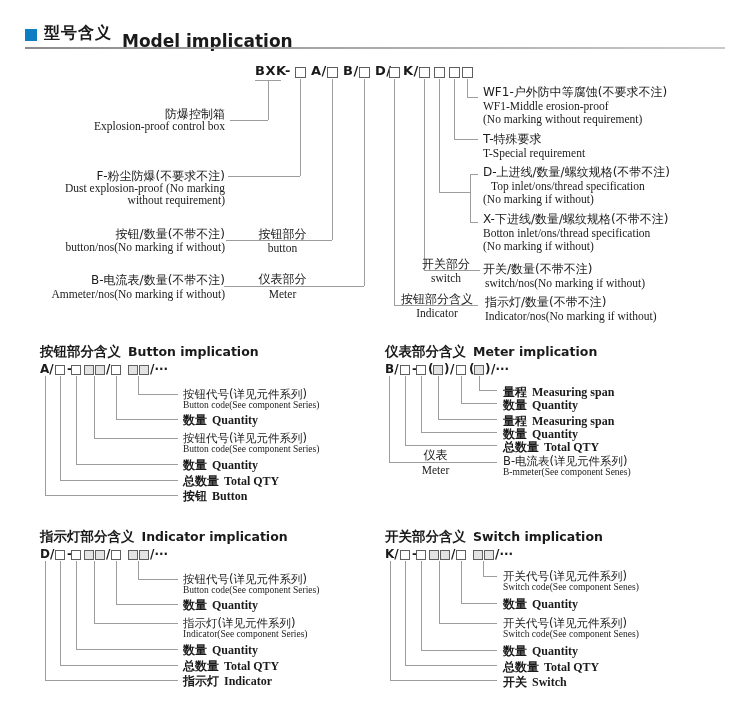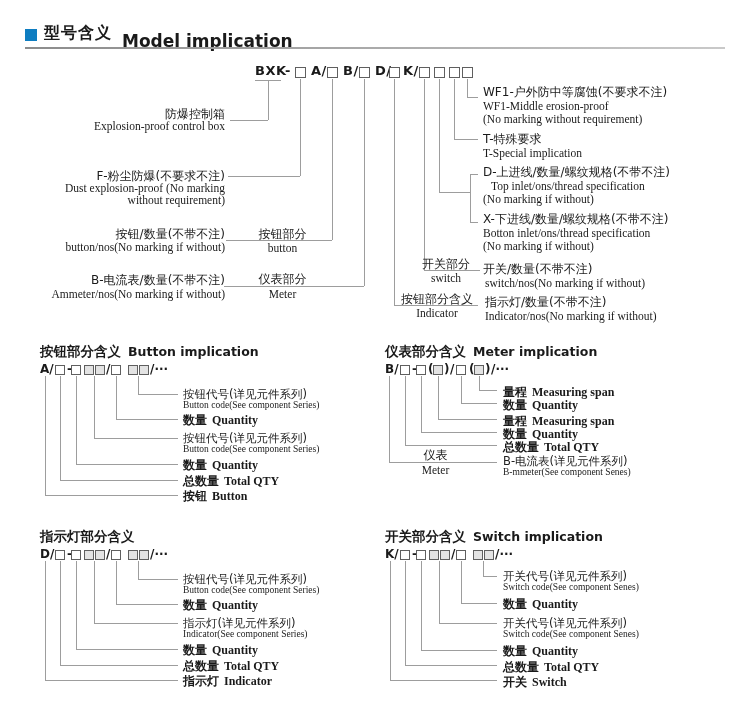--- a/index.html
+++ b/index.html
@@ -151,21 +151,21 @@
 
 <div class="abs branch zh" style="left:240px;top:226px;width:85px;">按钮部分</div>
 <div class="abs branch en" style="left:240px;top:242px;width:85px;">button</div>
 <div class="abs branch zh" style="left:240px;top:271px;width:85px;">仪表部分</div>
 <div class="abs branch en" style="left:240px;top:288px;width:85px;">Meter</div>
 
 <div class="abs zh blk" style="left:483px;top:86px;">WF1-户外防中等腐蚀(不要求不注)</div>
 <div class="abs en blk" style="left:483px;top:100px;">WF1-Middle erosion-proof</div>
 <div class="abs en blk" style="left:483px;top:113px;">(No marking without requirement)</div>
 <div class="abs zh blk" style="left:483px;top:133px;text-align:right;">T-特殊要求</div>
-<div class="abs en blk" style="left:483px;top:147px;">T-Special implication</div>
+<div class="abs en blk" style="left:483px;top:147px;">T-Special requirement</div>
 <div class="abs zh blk" style="left:483px;top:166px;">D-上进线/数量/螺纹规格(不带不注)</div>
 <div class="abs en blk" style="left:483px;top:180px;margin-left:8px;">Top inlet/ons/thread specification</div>
 <div class="abs en blk" style="left:483px;top:193px;">(No marking if without)</div>
 <div class="abs zh blk" style="left:483px;top:213px;">X-下进线/数量/螺纹规格(不带不注)</div>
 <div class="abs en blk" style="left:483px;top:227px;">Botton inlet/ons/thread specification</div>
 <div class="abs en blk" style="left:483px;top:240px;">(No marking if without)</div>
 <div class="abs zh blk" style="left:483px;top:263px;">开关/数量(不带不注)</div>
 <div class="abs en blk" style="left:485px;top:277px;">switch/nos(No marking if without)</div>
 <div class="abs zh blk" style="left:485px;top:296px;">指示灯/数量(不带不注)</div>
 <div class="abs en blk" style="left:485px;top:310px;">Indicator/nos(No marking if without)</div>
@@ -247,20 +247,21 @@
 </div>
 <div class="abs row2" style="left:503px;top:455px;">
   <div class="rzh">B-电流表(详见元件系列)</div>
   <div class="ren">B-mmeter(See component Senes)</div>
 </div>
 <div class="abs branch zh" style="left:408px;top:447px;width:55px;">仪表</div>
 <div class="abs branch en" style="left:408px;top:464px;width:55px;">Meter</div>
 
 <div class="abs sec-title" style="left:40px;top:528px;">
   <span class="tzh">指示灯部分含义</span>
+  <span class="ten">Indicator implication</span>
 </div>
 <div class="abs ftok" style="left:40px;top:547px;">D/</div>
 <span class="sq" style="left:55px;top:550px;"></span>
 <div class="abs ftok" style="left:67px;top:547px;">-</div>
 <span class="sq" style="left:71px;top:550px;"></span>
 <span class="sq shaded" style="left:84px;top:550px;"></span>
 <span class="sq shaded" style="left:95px;top:550px;"></span>
 <div class="abs ftok" style="left:106px;top:547px;">/</div>
 <span class="sq" style="left:111px;top:550px;"></span>
 <span class="sq shaded" style="left:128px;top:550px;"></span>

